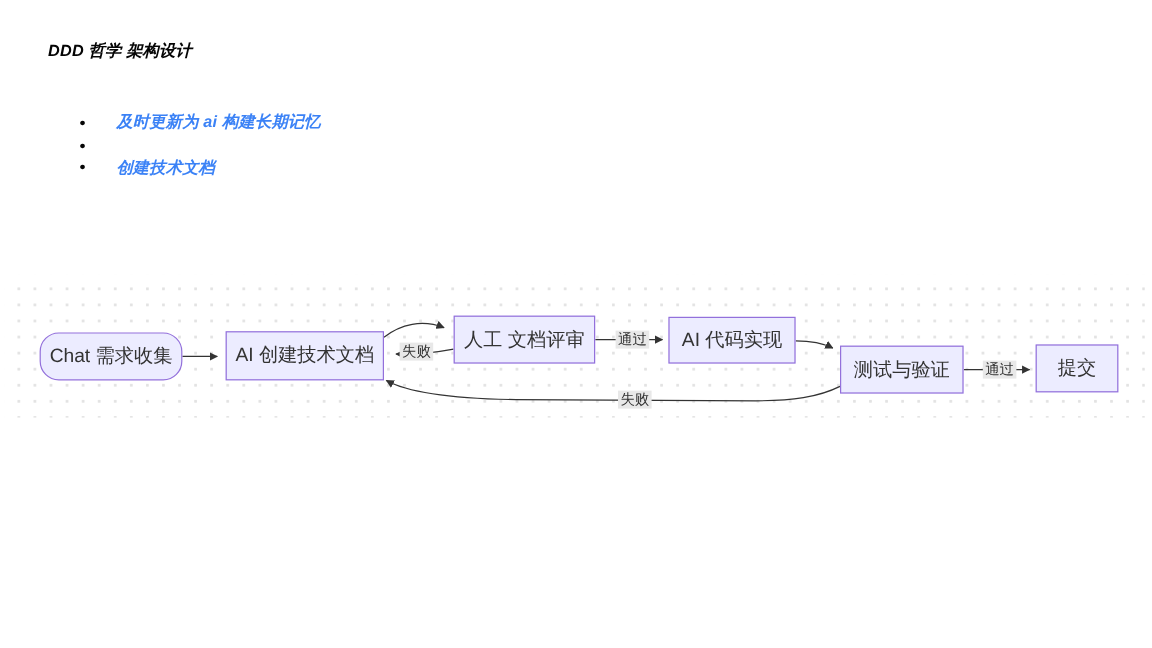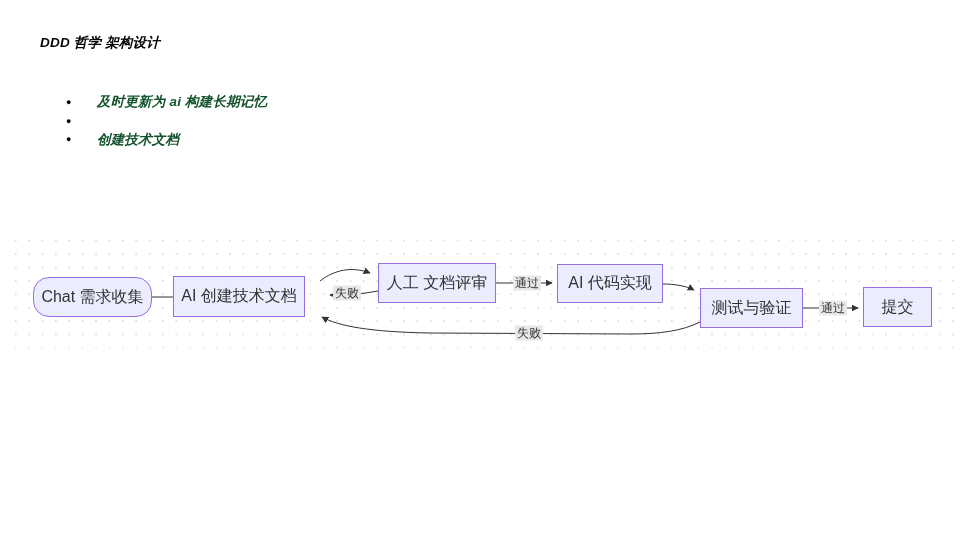--- a/index.html
+++ b/index.html
@@ -9,34 +9,34 @@
 
   
   .doc-title { position:absolute; left:40px; top:34px;
                font:italic bold 13.5px "Liberation Sans", sans-serif;
                color:#050505; letter-spacing:.2px; }
   .bullet-list { position:absolute; left:66px; top:93px; list-style:none; }
   .bullet-list li { display:flex; align-items:center; height:18.8px; }
   .bullet-list .dot { width:9px; font-size:9px; line-height:1; color:#050505; }
   .bullet-list .li-text { margin-left:22px;
                font:italic bold 13.5px "Liberation Sans", sans-serif;
-               color:#14532d; letter-spacing:.2px; }
+               color:#3b82f6; letter-spacing:.2px; }
 
   
   .diagram { position:absolute; left:0; top:0; width:960px; height:540px; }
   .dot-grid { position:absolute; left:4px; top:229px; width:950px; height:119px;
               background-image:radial-gradient(circle, #e3e3e3 1.1px, transparent 1.2px);
               background-size:13.4px 13.4px; background-position:5px 5px; }
   svg.edges { position:absolute; left:0; top:0; width:960px; height:540px;
               pointer-events:none; }
   .node { position:absolute; background:#ECECFF; border:1px solid #9370DB;
           color:#333333; font-size:16px; display:flex; align-items:center;
           justify-content:center; white-space:nowrap; }
   #n-chat    { left:33px;  top:277px; width:119px; height:40px;border-radius:16px; }
-  #n-aidoc   { left:173px; top:276px; width:132px; height:41px; }
+  #n-aidoc   { left:188px; top:276px; width:132px; height:41px; }
   #n-review  { left:378px; top:263px; width:118px; height:40px; }
   #n-aicode  { left:557px; top:264px; width:106px; height:39px; }
   #n-test    { left:700px; top:288px; width:103px; height:40px; }
   #n-submit  { left:863px; top:287px; width:69px;  height:40px; }
 
   .edge-label { position:absolute; transform:translate(-50%,-50%);
                 background:#e8e8e8; color:#333333; font-size:12px;
                 line-height:15px; padding:0 2px; white-space:nowrap; }
   #el-fail1 { left:347px; top:293px; }
   #el-pass1 { left:527px; top:283px; }

